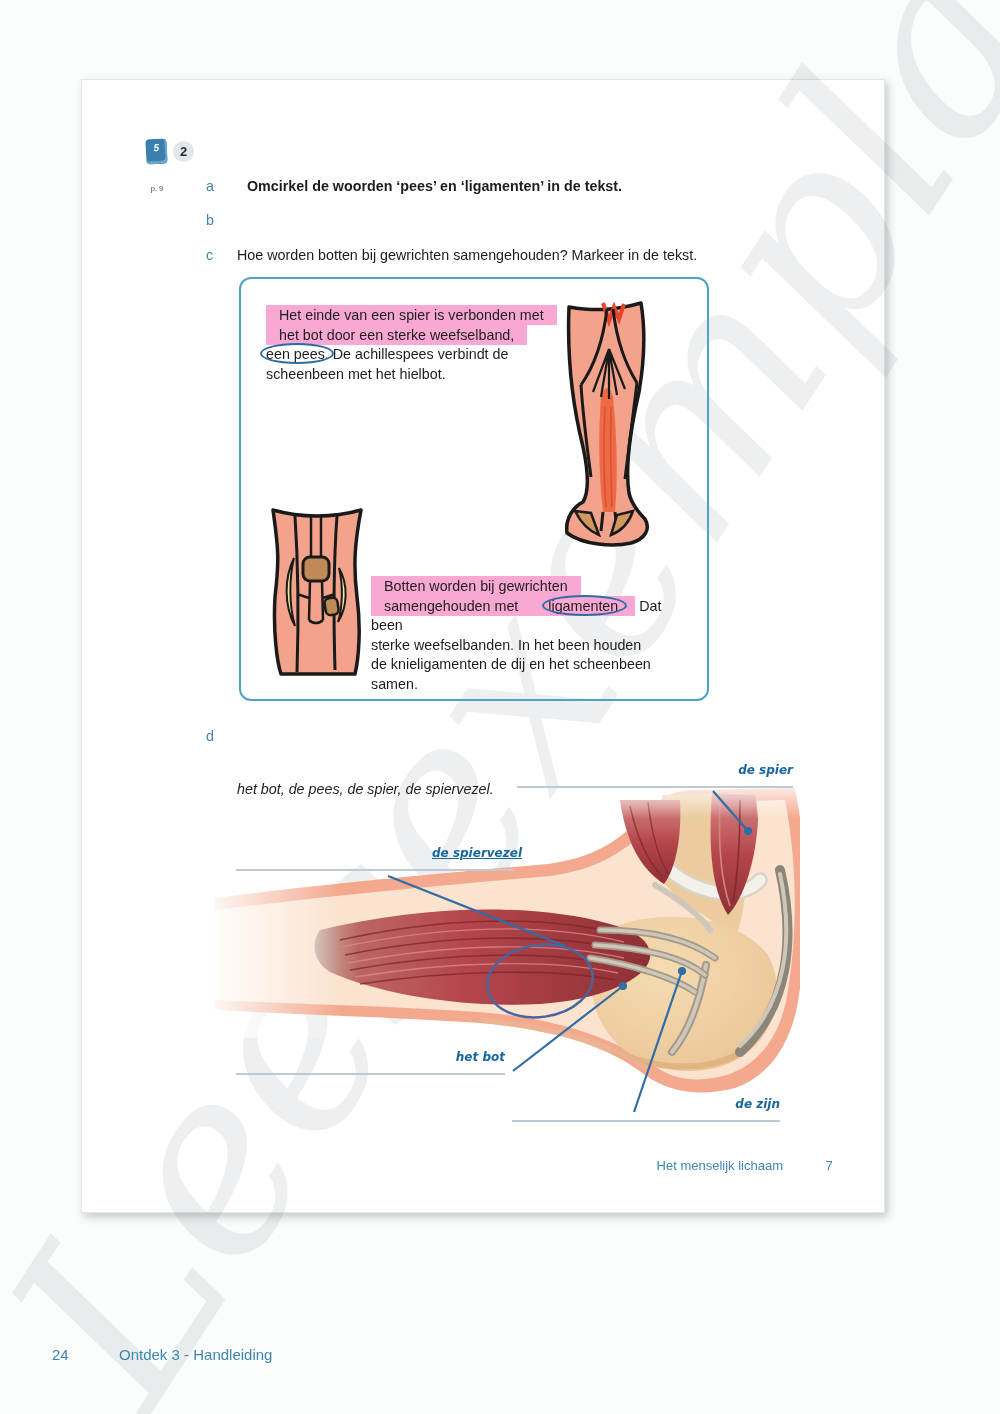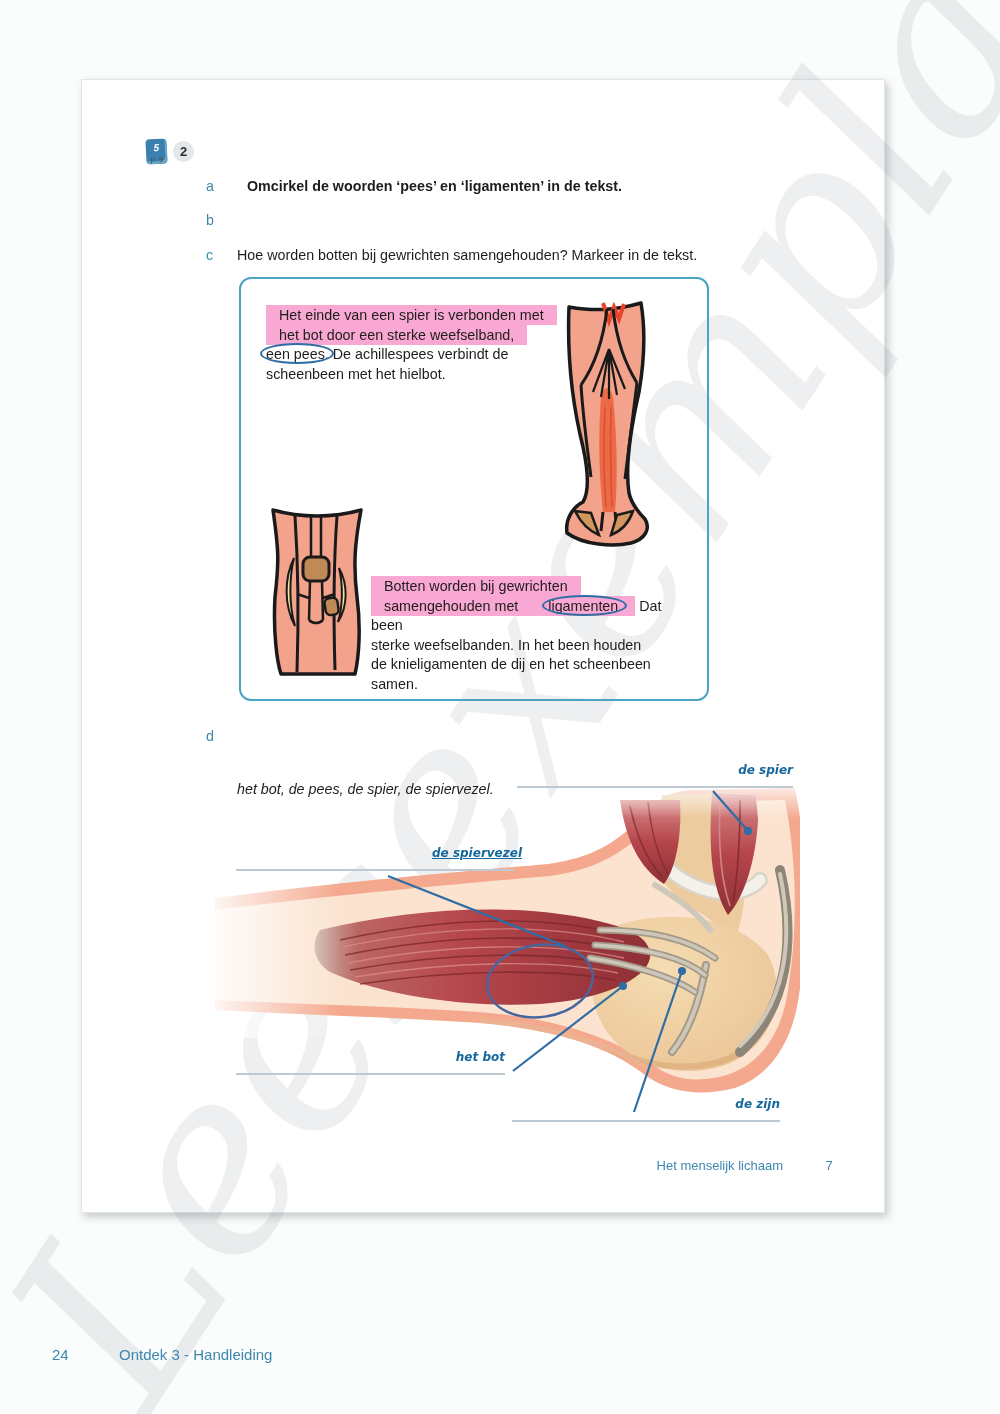--- a/index.html
+++ b/index.html
@@ -12,21 +12,21 @@
   .watermark{position:absolute;left:-300px;top:520px;width:1650px;height:320px;z-index:2;
         font-family:"DejaVu Serif",serif;font-style:italic;font-size:250px;line-height:320px;
         text-align:center;white-space:nowrap;color:rgba(95,105,115,.11);pointer-events:none;}
   .content{position:absolute;left:0;top:0;width:1000px;height:1414px;z-index:3;}
   .abs{position:absolute;}
   
   .book-icon{left:146px;top:139px;width:21px;height:25px;background:#3a7fae;border-radius:4px;
         box-shadow:inset -2px -3px 0 #6aa7c9;transform:rotate(-3deg);}
   .book-icon .n5{position:absolute;left:0;top:3px;width:21px;text-align:center;color:#fff;
         font-size:10px;font-style:italic;font-weight:bold;}
-  .pref{left:141px;top:155px;width:32px;text-align:center;font-size:7.5px;color:#4a4a48;}
+  .pref{left:141px;top:184px;width:32px;text-align:center;font-size:7.5px;color:#4a4a48;}
   .badge2{left:173px;top:141px;width:21px;height:21px;border-radius:50%;background:#e3e7ea;
         text-align:center;line-height:21px;font-size:13px;font-weight:bold;color:#222f38;}
   .title{left:207px;top:145px;font-size:15px;font-weight:bold;}
   .task-letter{width:24px;font-size:14.3px;color:#3e87ae;}
   .task-text{font-size:14.3px;}
   .italic{font-style:italic;margin-top:33px;}
   
   .infobox{left:239px;top:277px;width:466px;height:420px;border:2px solid #4ba4c2;border-radius:12px;}
   .boxtext{font-size:14.3px;line-height:19.6px;}
   .hl{background:#f9a8d4;padding:2px 13px;}

